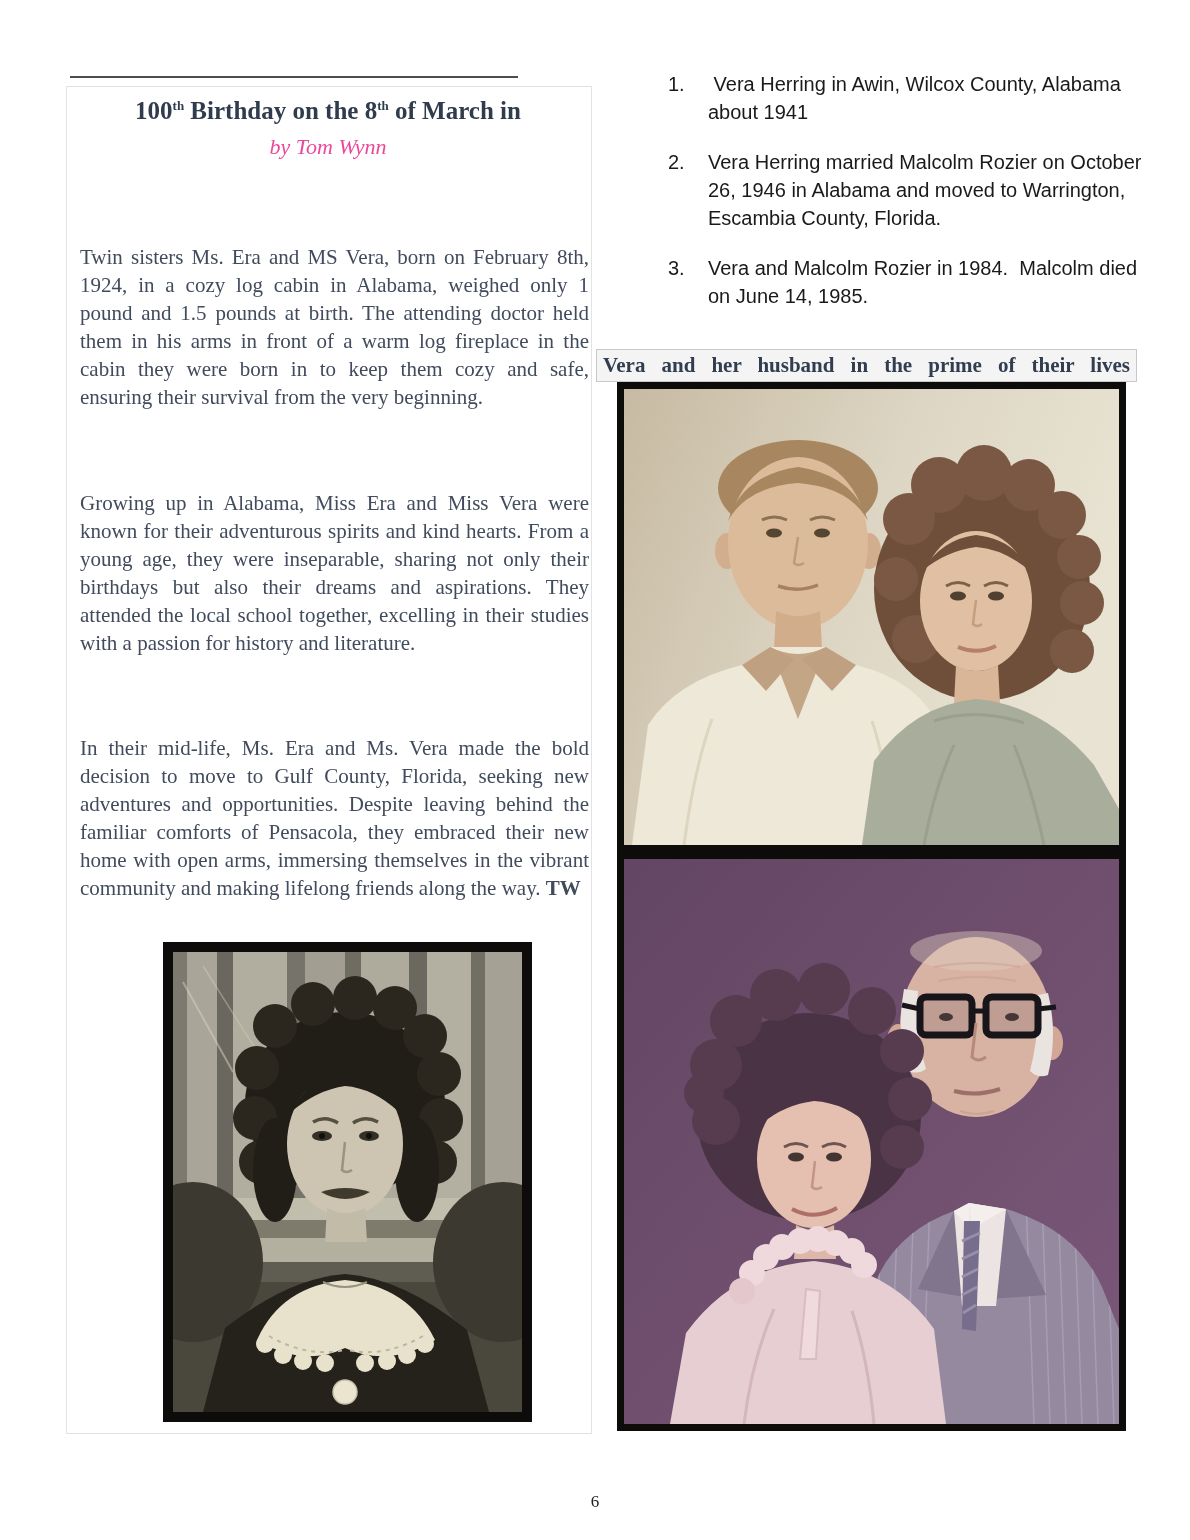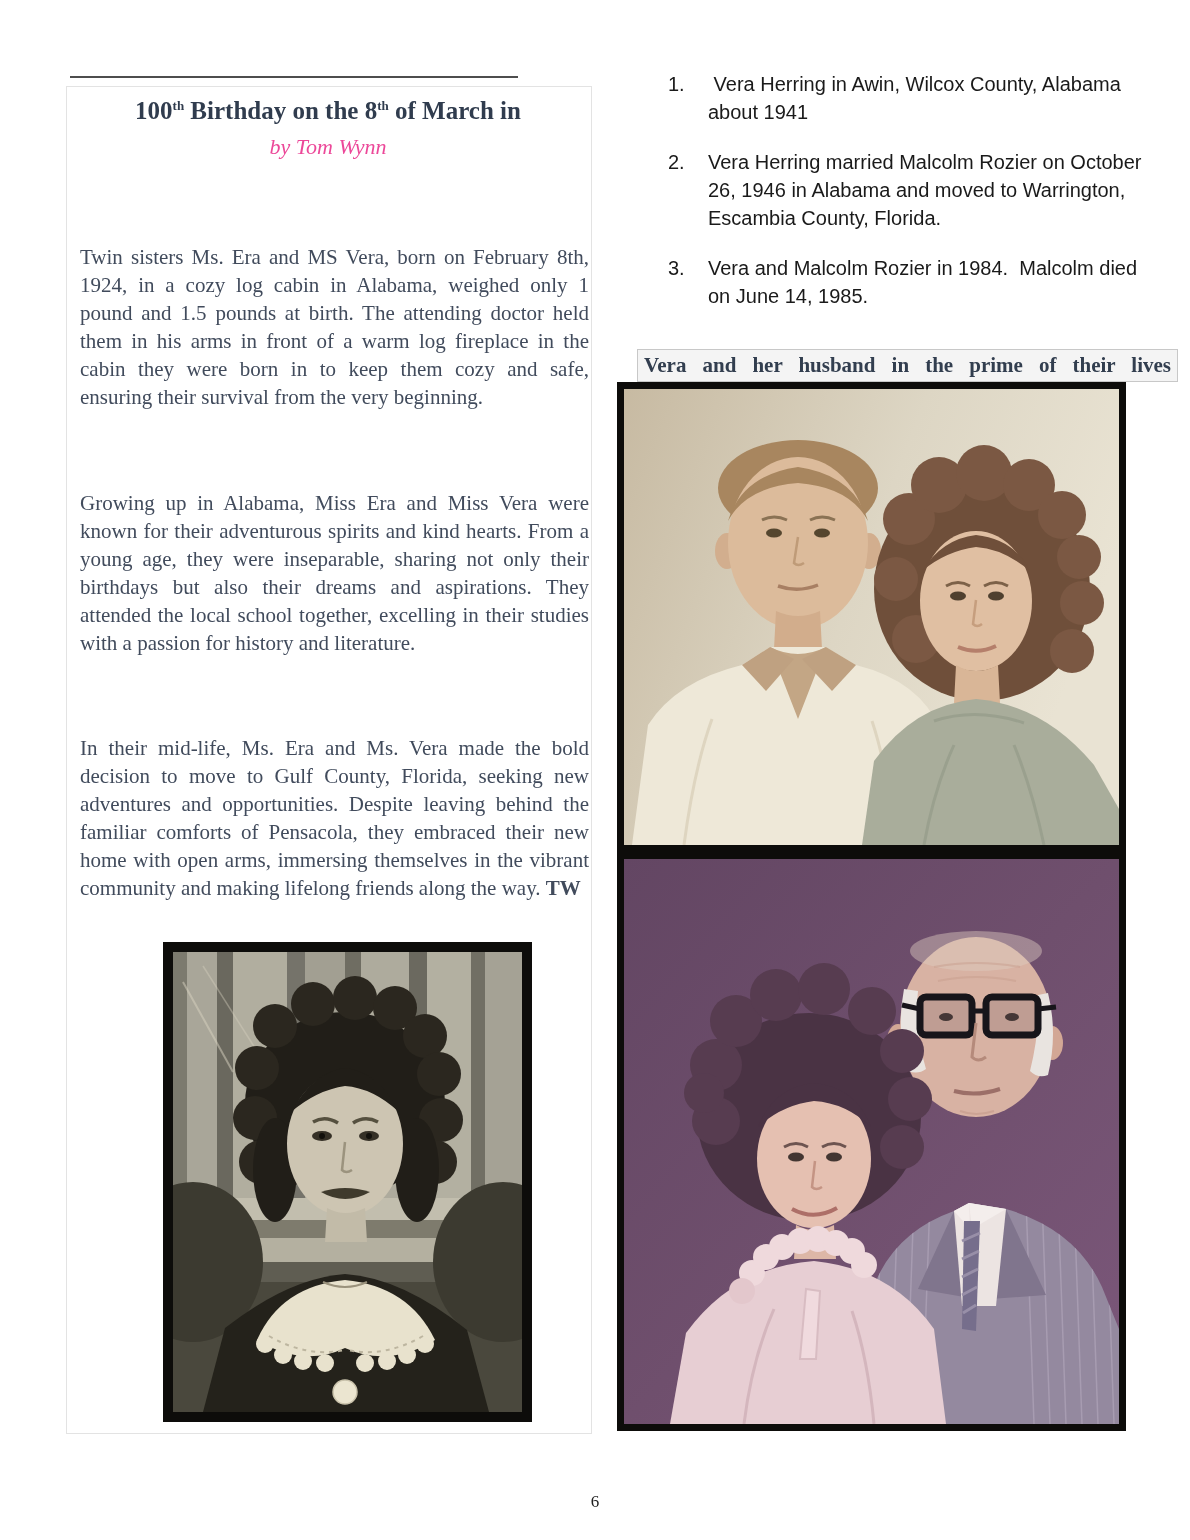--- a/index.html
+++ b/index.html
@@ -21,21 +21,21 @@
   .photo-frame{position:absolute;background:#000;}
   #photo-girl{left:163px;top:942px;width:349px;height:460px;border:10px solid #0d0c0a;}
   #photo-couple1{left:617px;top:382px;width:495px;height:456px;border:7px solid #0d0c0a;}
   #photo-couple2{left:617px;top:852px;width:495px;height:565px;border:7px solid #0d0c0a;}
   .photo-frame svg{display:block;width:100%;height:100%;}
   .list{position:absolute;left:668px;top:70px;width:482px;font-family:"Liberation Sans", sans-serif;font-size:20px;line-height:28px;color:#1a1a1a;}
   .list-item{display:flex;margin-bottom:22px;}
   .list-num{flex:0 0 40px;width:40px;}
   .list-text{flex:1;white-space:pre-wrap;}
   .caption-bar{
-    position:absolute;left:637px;top:349px;width:541px;height:33px;box-sizing:border-box;
+    position:absolute;left:596px;top:349px;width:541px;height:33px;box-sizing:border-box;
     background:#f4f4f4;border:1px solid #c8c8c8;
     font-weight:bold;font-size:21px;line-height:29px;color:#323e4f;padding:1px 6px 0 6px;
     text-align:justify;text-align-last:justify;
   }
   .page-number{position:absolute;left:0;top:1492px;width:1190px;text-align:center;font-size:17px;color:#1f1f1f;}
 </style>
 </head>
 <body>
 
 <div class="rule-top"></div>

